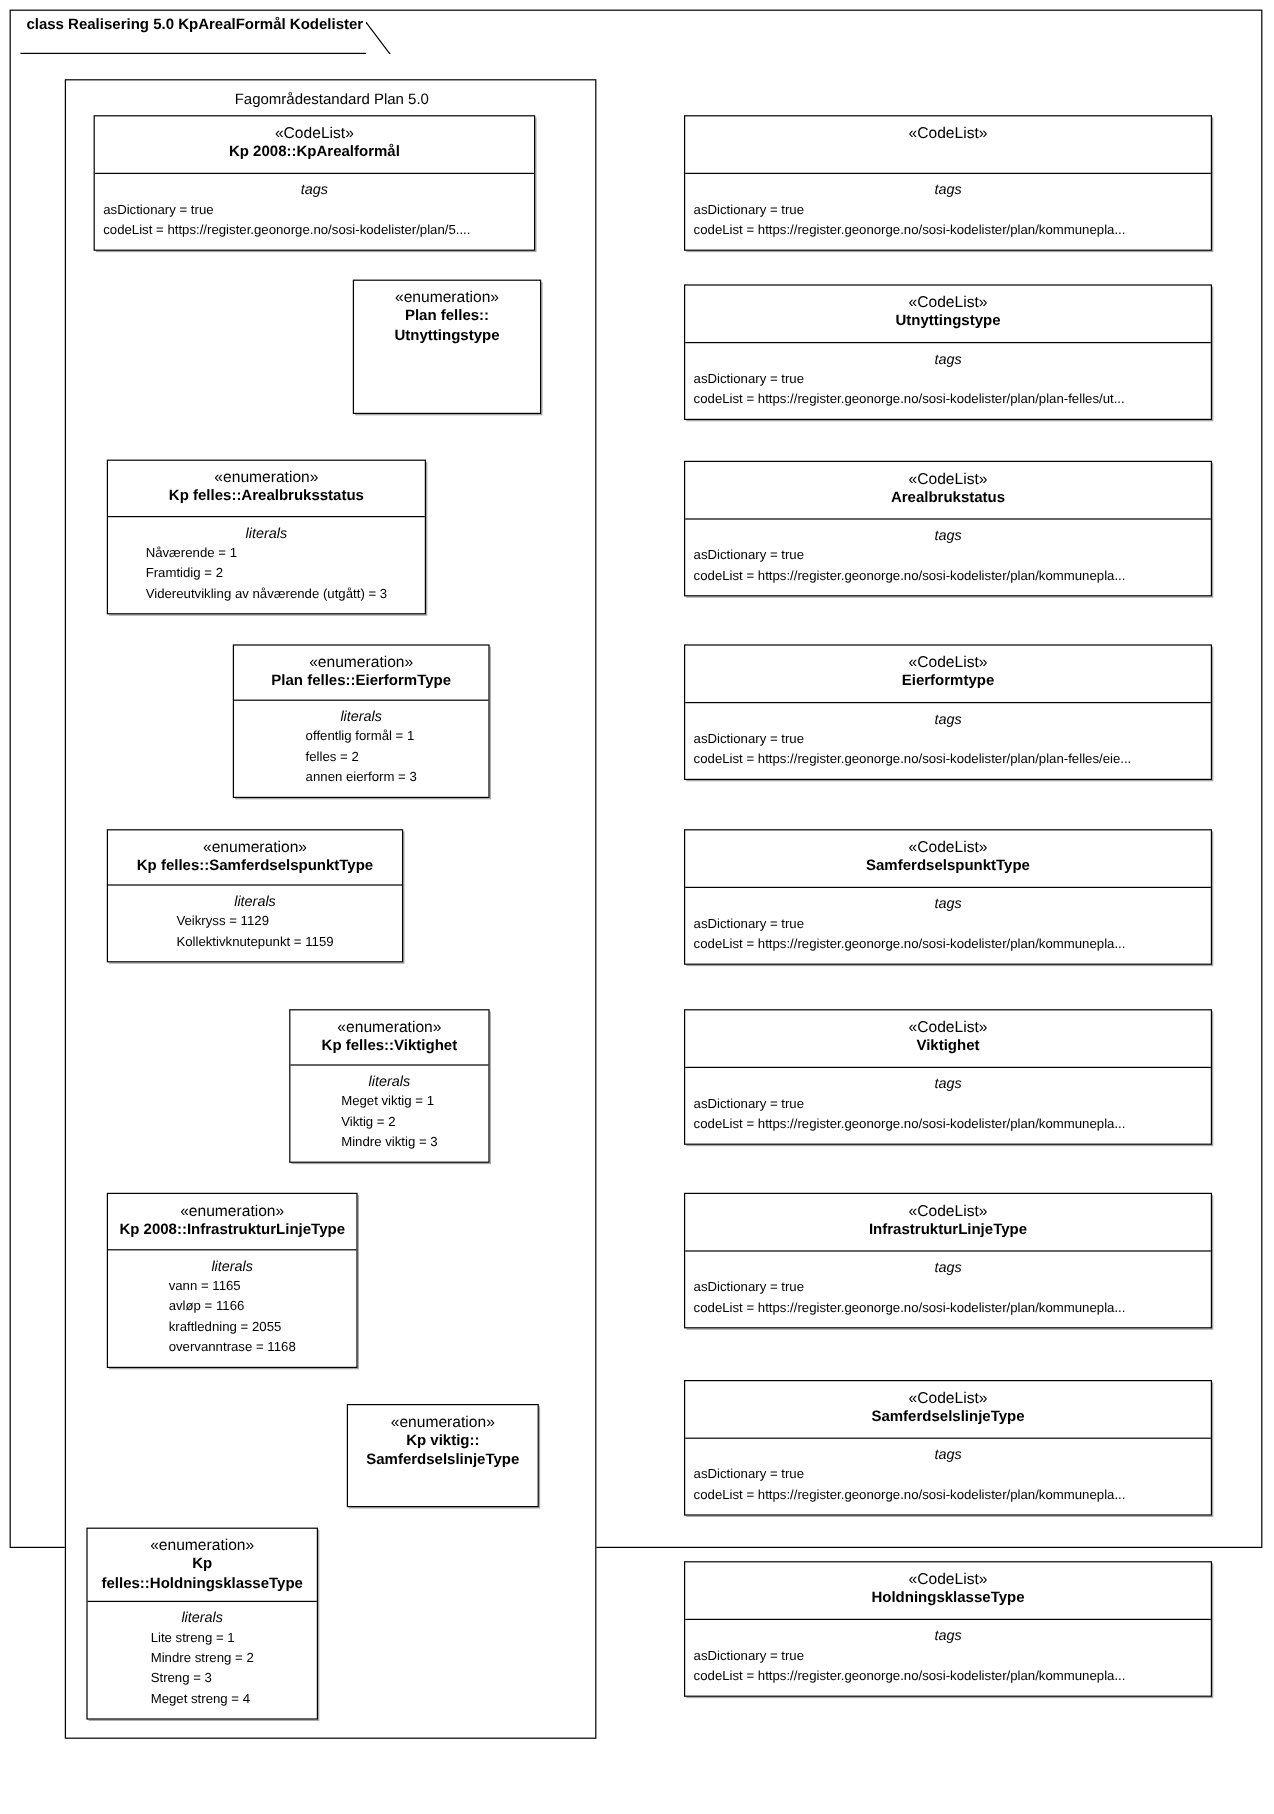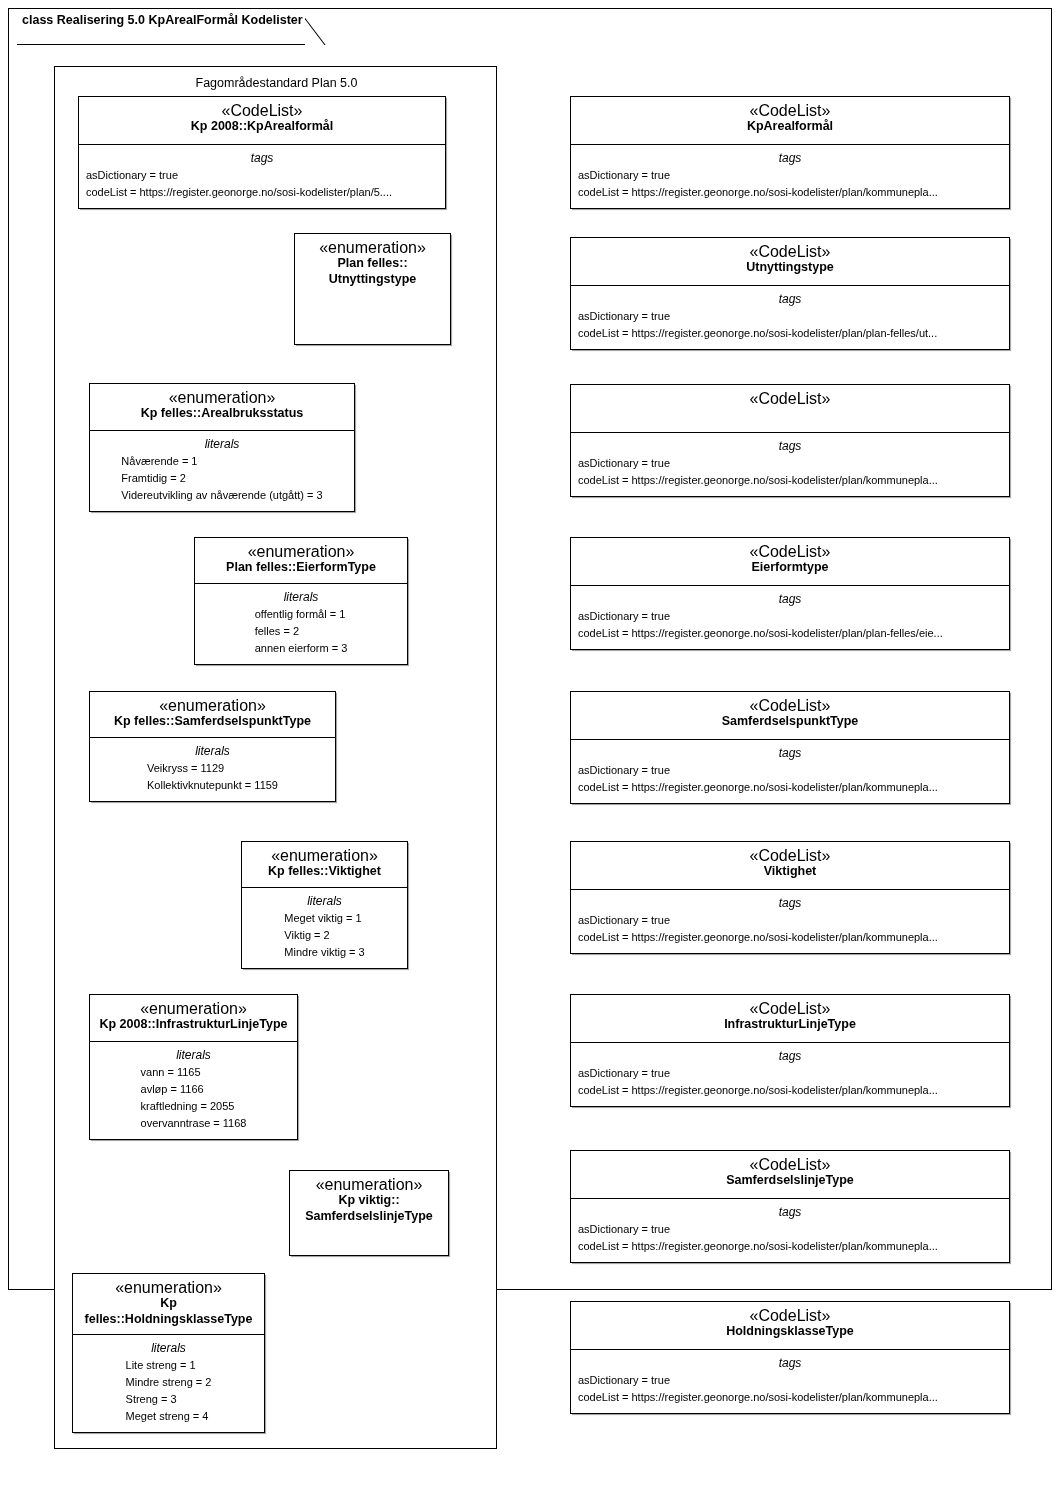--- a/index.html
+++ b/index.html
@@ -53,21 +53,21 @@
   .node{
     position:absolute;box-sizing:border-box;
     border:1.2px solid #000;background:#fff;
     box-shadow:1.5px 1.5px 0 -0.4px rgba(0,0,0,0.35);
   }
   .node .hdr{
     box-sizing:border-box;padding:6px 6px 7px 6px;text-align:center;
     border-bottom:1.2px solid #000;
   }
   .node.noCompart .hdr{border-bottom:none;}
-  .node .stereo{font-size:16px;line-height:15px;display:block;}
+  .node .stereo{font-size:13px;line-height:15px;display:block;}
   .node .nm{font-size:12.5px;font-weight:bold;line-height:16px;display:block;text-align:center;}
   .node .compart{
     box-sizing:border-box;padding:5px 7px 7px 7px;
   }
   .node .compart-title{
     text-align:center;font-style:italic;font-size:12px;line-height:16px;
     display:block;margin-bottom:1px;
   }
   .node .rows{display:block;}
   .node .row{font-size:11px;line-height:17px;display:block;white-space:nowrap;}
@@ -202,21 +202,20 @@
             <span class="row">Lite streng = 1</span>
             <span class="row">Mindre streng = 2</span>
             <span class="row">Streng = 3</span>
             <span class="row">Meget streng = 4</span>
           </div>
         </div>
       </div>
       <div class="node" style="left: 561px; top: 87px; width: 440px;">
         <div class="hdr" style="min-height: 48px;">
           <span class="stereo">«CodeList»</span>
-          <span class="nm">KpArealformål</span>
         </div>
         <div class="compart">
           <span class="compart-title">tags</span>
           <div class="rows left">
             <span class="row">asDictionary = true</span>
             <span class="row">codeList = https://register.geonorge.no/sosi-kodelister/plan/kommunepla...</span>
           </div>
         </div>
       </div>
       <div class="node" style="left: 561px; top: 228px; width: 440px;">
@@ -228,20 +227,21 @@
           <span class="compart-title">tags</span>
           <div class="rows left">
             <span class="row">asDictionary = true</span>
             <span class="row">codeList = https://register.geonorge.no/sosi-kodelister/plan/plan-felles/ut...</span>
           </div>
         </div>
       </div>
       <div class="node" style="left: 561px; top: 375px; width: 440px;">
         <div class="hdr" style="min-height: 48px;">
           <span class="stereo">«CodeList»</span>
+          <span class="nm">Arealbrukstatus</span>
         </div>
         <div class="compart">
           <span class="compart-title">tags</span>
           <div class="rows left">
             <span class="row">asDictionary = true</span>
             <span class="row">codeList = https://register.geonorge.no/sosi-kodelister/plan/kommunepla...</span>
           </div>
         </div>
       </div>
       <div class="node" style="left: 561px; top: 528px; width: 440px;">

